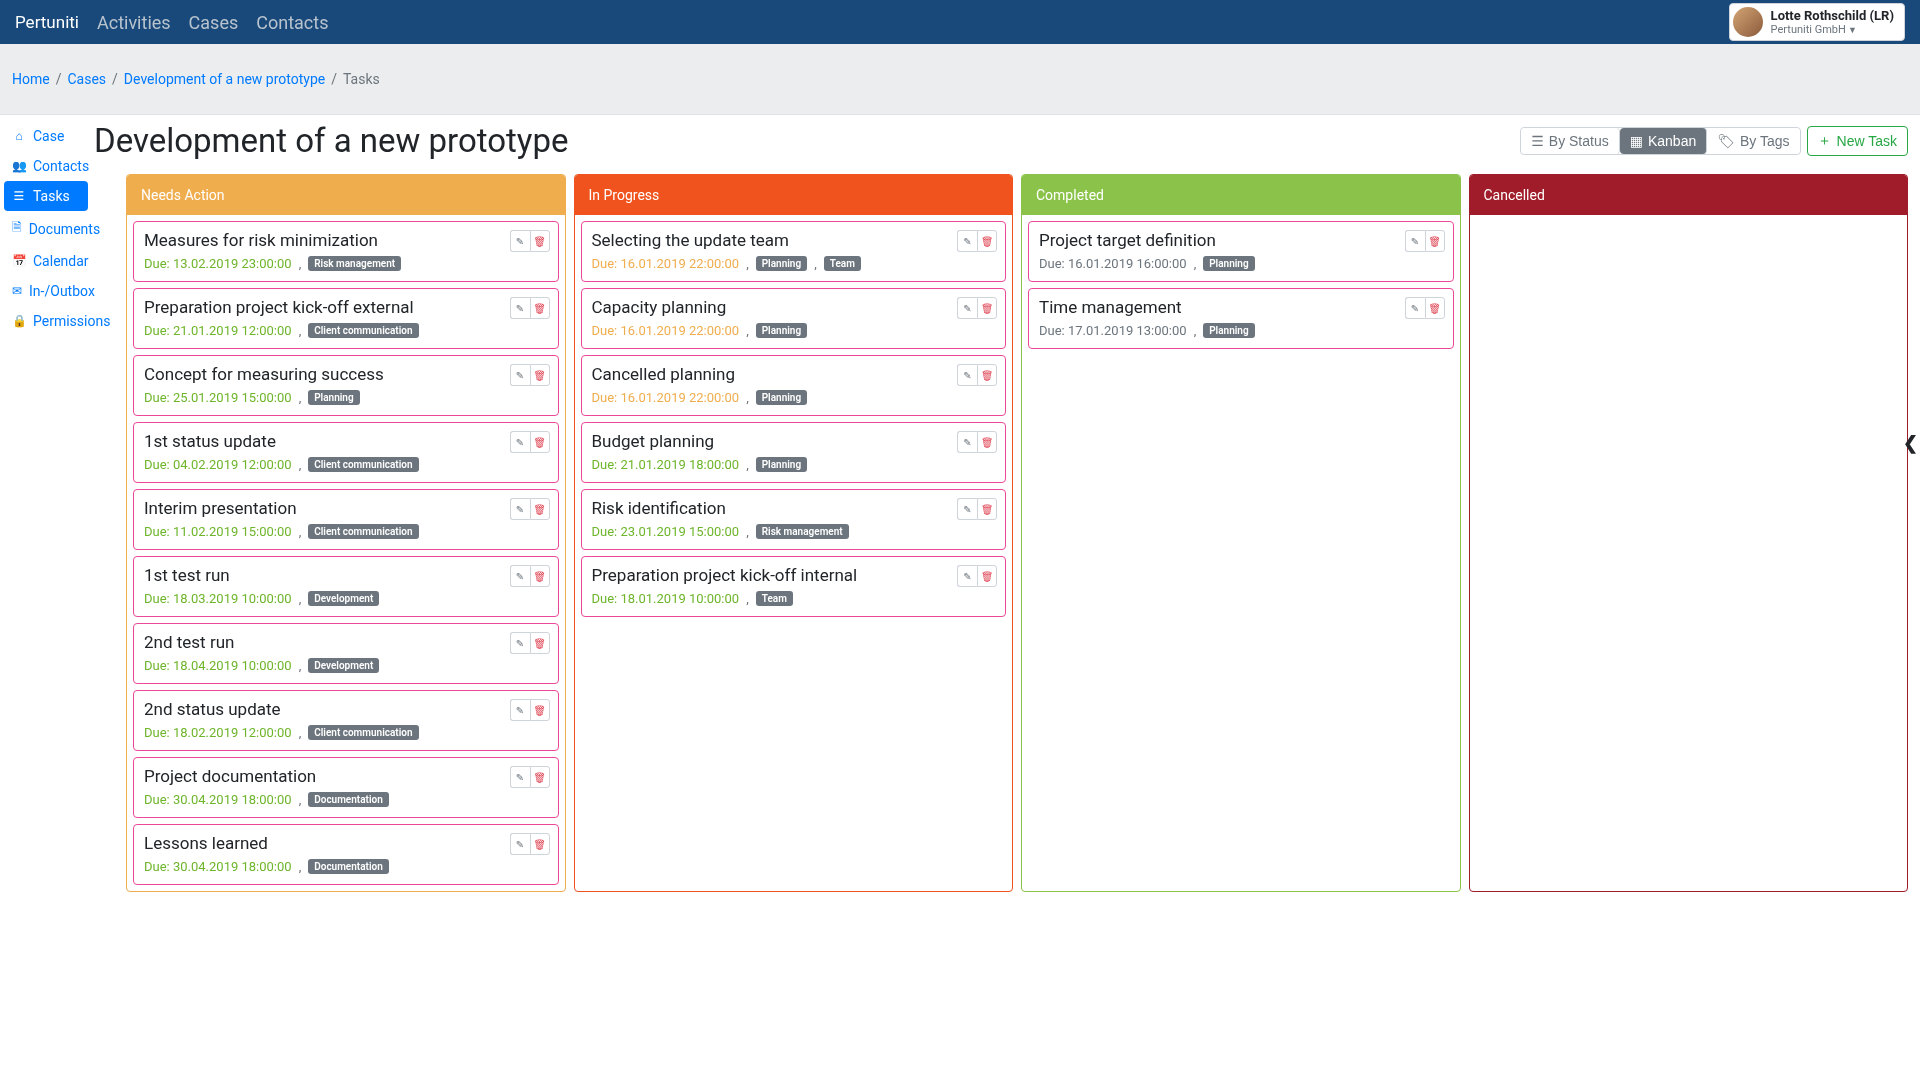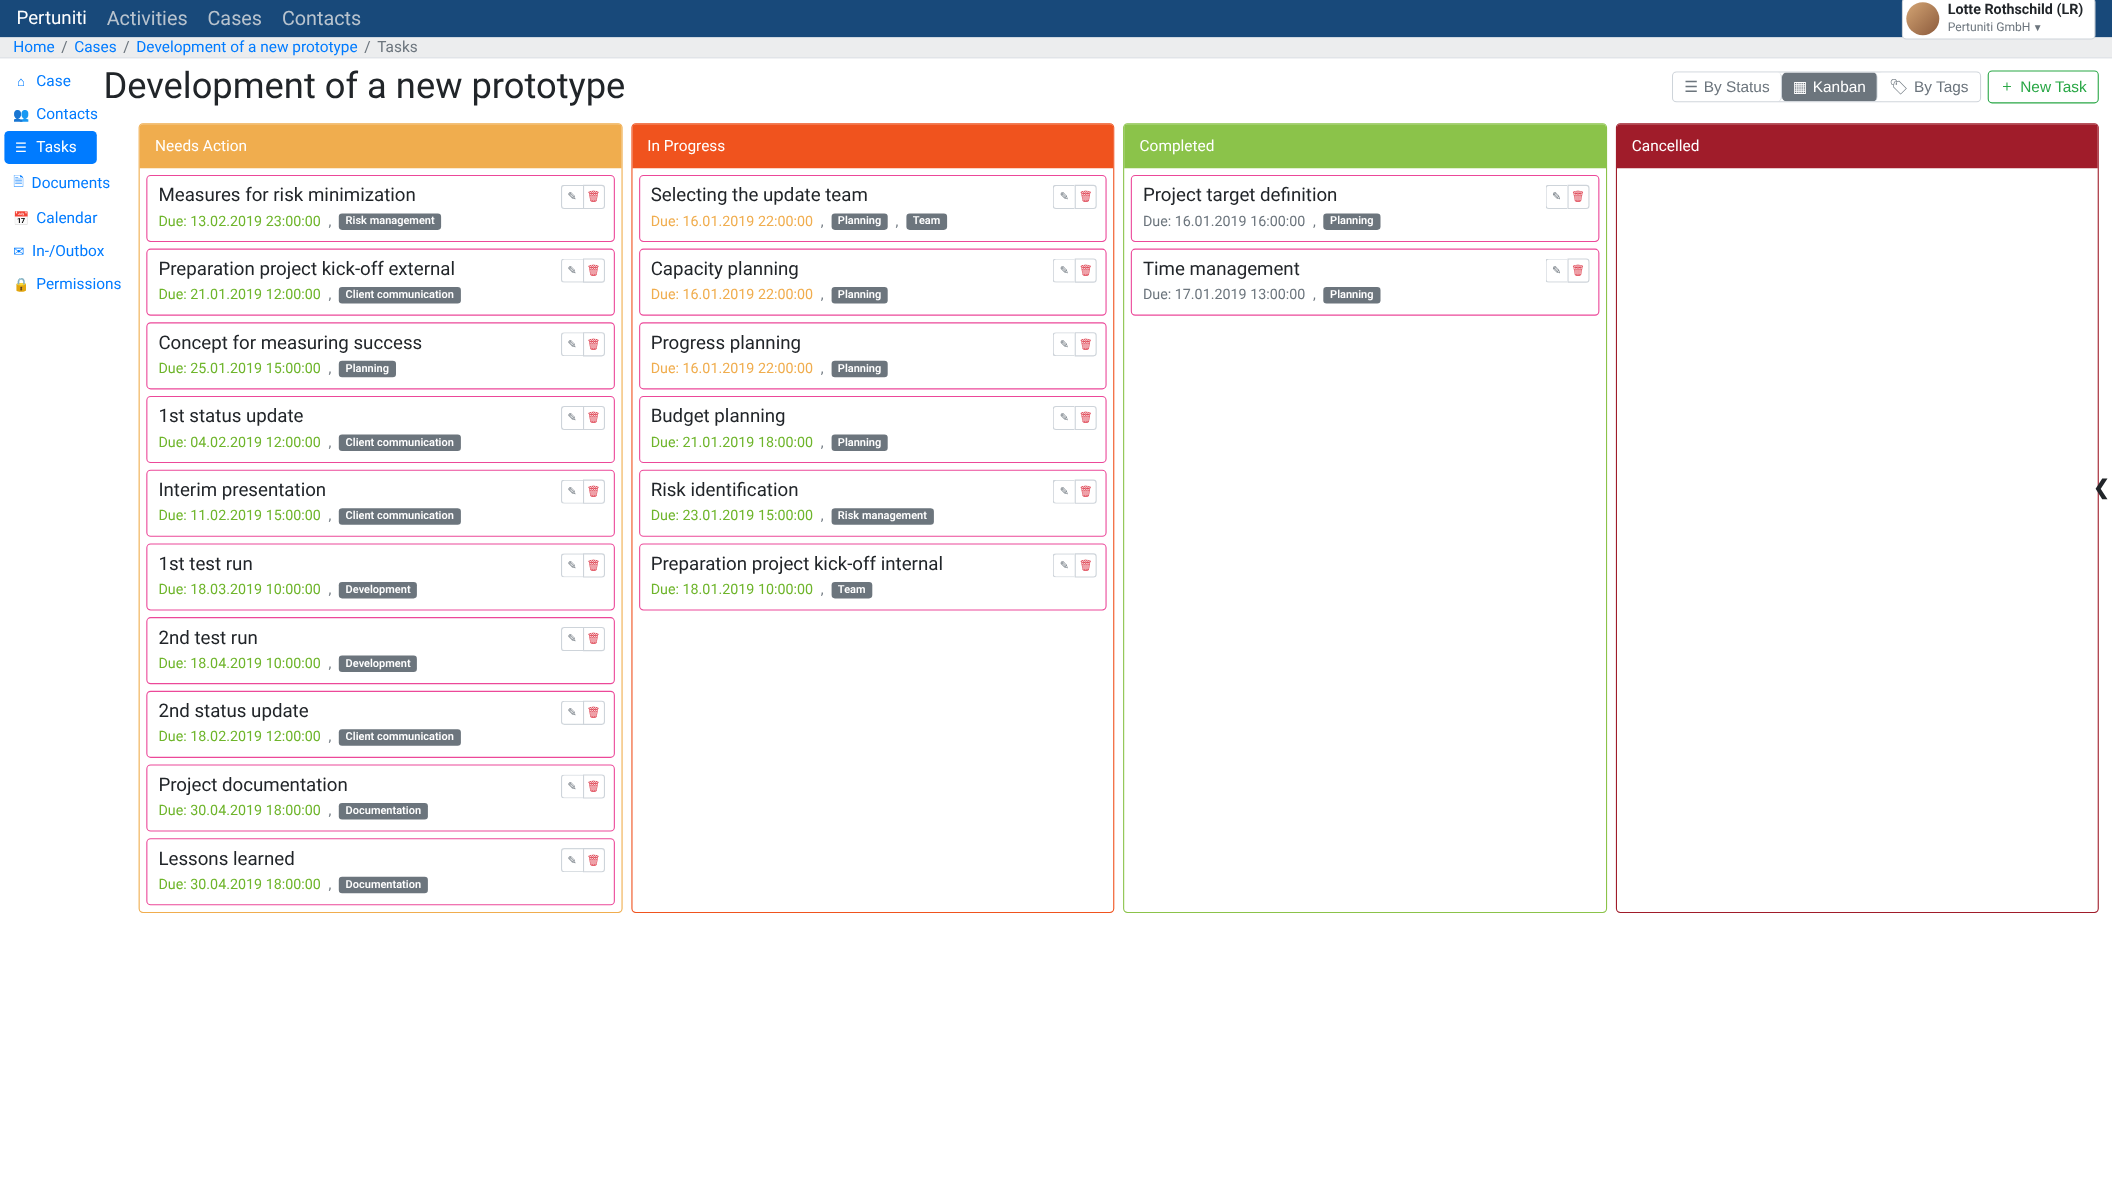--- a/index.html
+++ b/index.html
@@ -1,26 +1,26 @@
 <!DOCTYPE html>
 <html><head>
 <meta charset="utf-8">
 <style>
 * { box-sizing: border-box; margin: 0; padding: 0; }
 body { font-family: -apple-system, BlinkMacSystemFont, "Segoe UI", Roboto, "Helvetica Neue", Arial, sans-serif; font-size: 14px; color: #212529; background: #fff; }
-.topnav { background: #18497a; height: 34px; display: flex; align-items: center; padding: 0 15px; justify-content: space-between; }
+.topnav { background: #18497a; height: 44px; display: flex; align-items: center; padding: 0 15px; justify-content: space-between; }
 .topnav-left { display: flex; align-items: center; gap: 18px; }
 .brand { color: #fff; font-size: 17px; font-weight: 400; }
 .topnav-link { color: #b8c3ce; font-size: 18px; cursor: pointer; }
 .user-box { background: #fff; border: 1px solid #ced4da; border-radius: 4px; padding: 3px 10px 3px 3px; display: flex; align-items: center; gap: 8px; cursor: pointer; }
 .avatar { width: 30px; height: 30px; border-radius: 50%; background: linear-gradient(135deg,#d4a574,#8b5a3c); display:flex;align-items:center;justify-content:center;color:#fff;font-size:10px;font-weight:bold; }
 .user-info { display: flex; flex-direction: column; line-height: 1.2; }
 .user-name { font-weight: 700; font-size: 13px; }
 .user-org { font-size: 11px; color: #6c757d; }
-.breadcrumb-bar { background: #ecedee; border-bottom: 1px solid #dee2e6; padding: 1px 12px; }
+.breadcrumb-bar { background: #ecedee; border-bottom: 1px solid #dee2e6; padding: 27px 12px; }
 .breadcrumb { display: flex; gap: 6px; align-items: center; font-size: 14px; }
 .breadcrumb a { color: #007bff; text-decoration: none; cursor: pointer; }
 .breadcrumb .sep { color: #6c757d; }
 .breadcrumb .current { color: #6c757d; }
 .main-wrap { display: flex; }
 .sidebar { width: 92px; padding: 6px 4px; flex-shrink: 0; }
 .side-item { display: flex; align-items: center; gap: 7px; padding: 7px 8px; font-size: 14px; color: #007bff; cursor: pointer; border-radius: 4px; white-space: nowrap; }
 .side-item.active { background: #007bff; color: #fff; }
 .side-item .icon { width: 14px; text-align: center; font-size: 12px; }
 .content { flex: 1; padding: 6px 12px 20px 2px; }
@@ -292,21 +292,21 @@
                 <span class="due orange">Due: 16.01.2019 22:00:00</span>
                 <span class="comma"> , </span>
                 <span class="tag">Planning</span>
               </div>
               <div class="card-actions">
                 <button class="icon-btn">✎</button>
                 <button class="icon-btn">🗑</button>
               </div>
             </div>
             <div class="card">
-              <div class="card-title">Progress planning</div>
+              <div class="card-title">Cancelled planning</div>
               <div class="card-meta">
                 <span class="due orange">Due: 16.01.2019 22:00:00</span>
                 <span class="comma"> , </span>
                 <span class="tag">Planning</span>
               </div>
               <div class="card-actions">
                 <button class="icon-btn">✎</button>
                 <button class="icon-btn">🗑</button>
               </div>
             </div>

